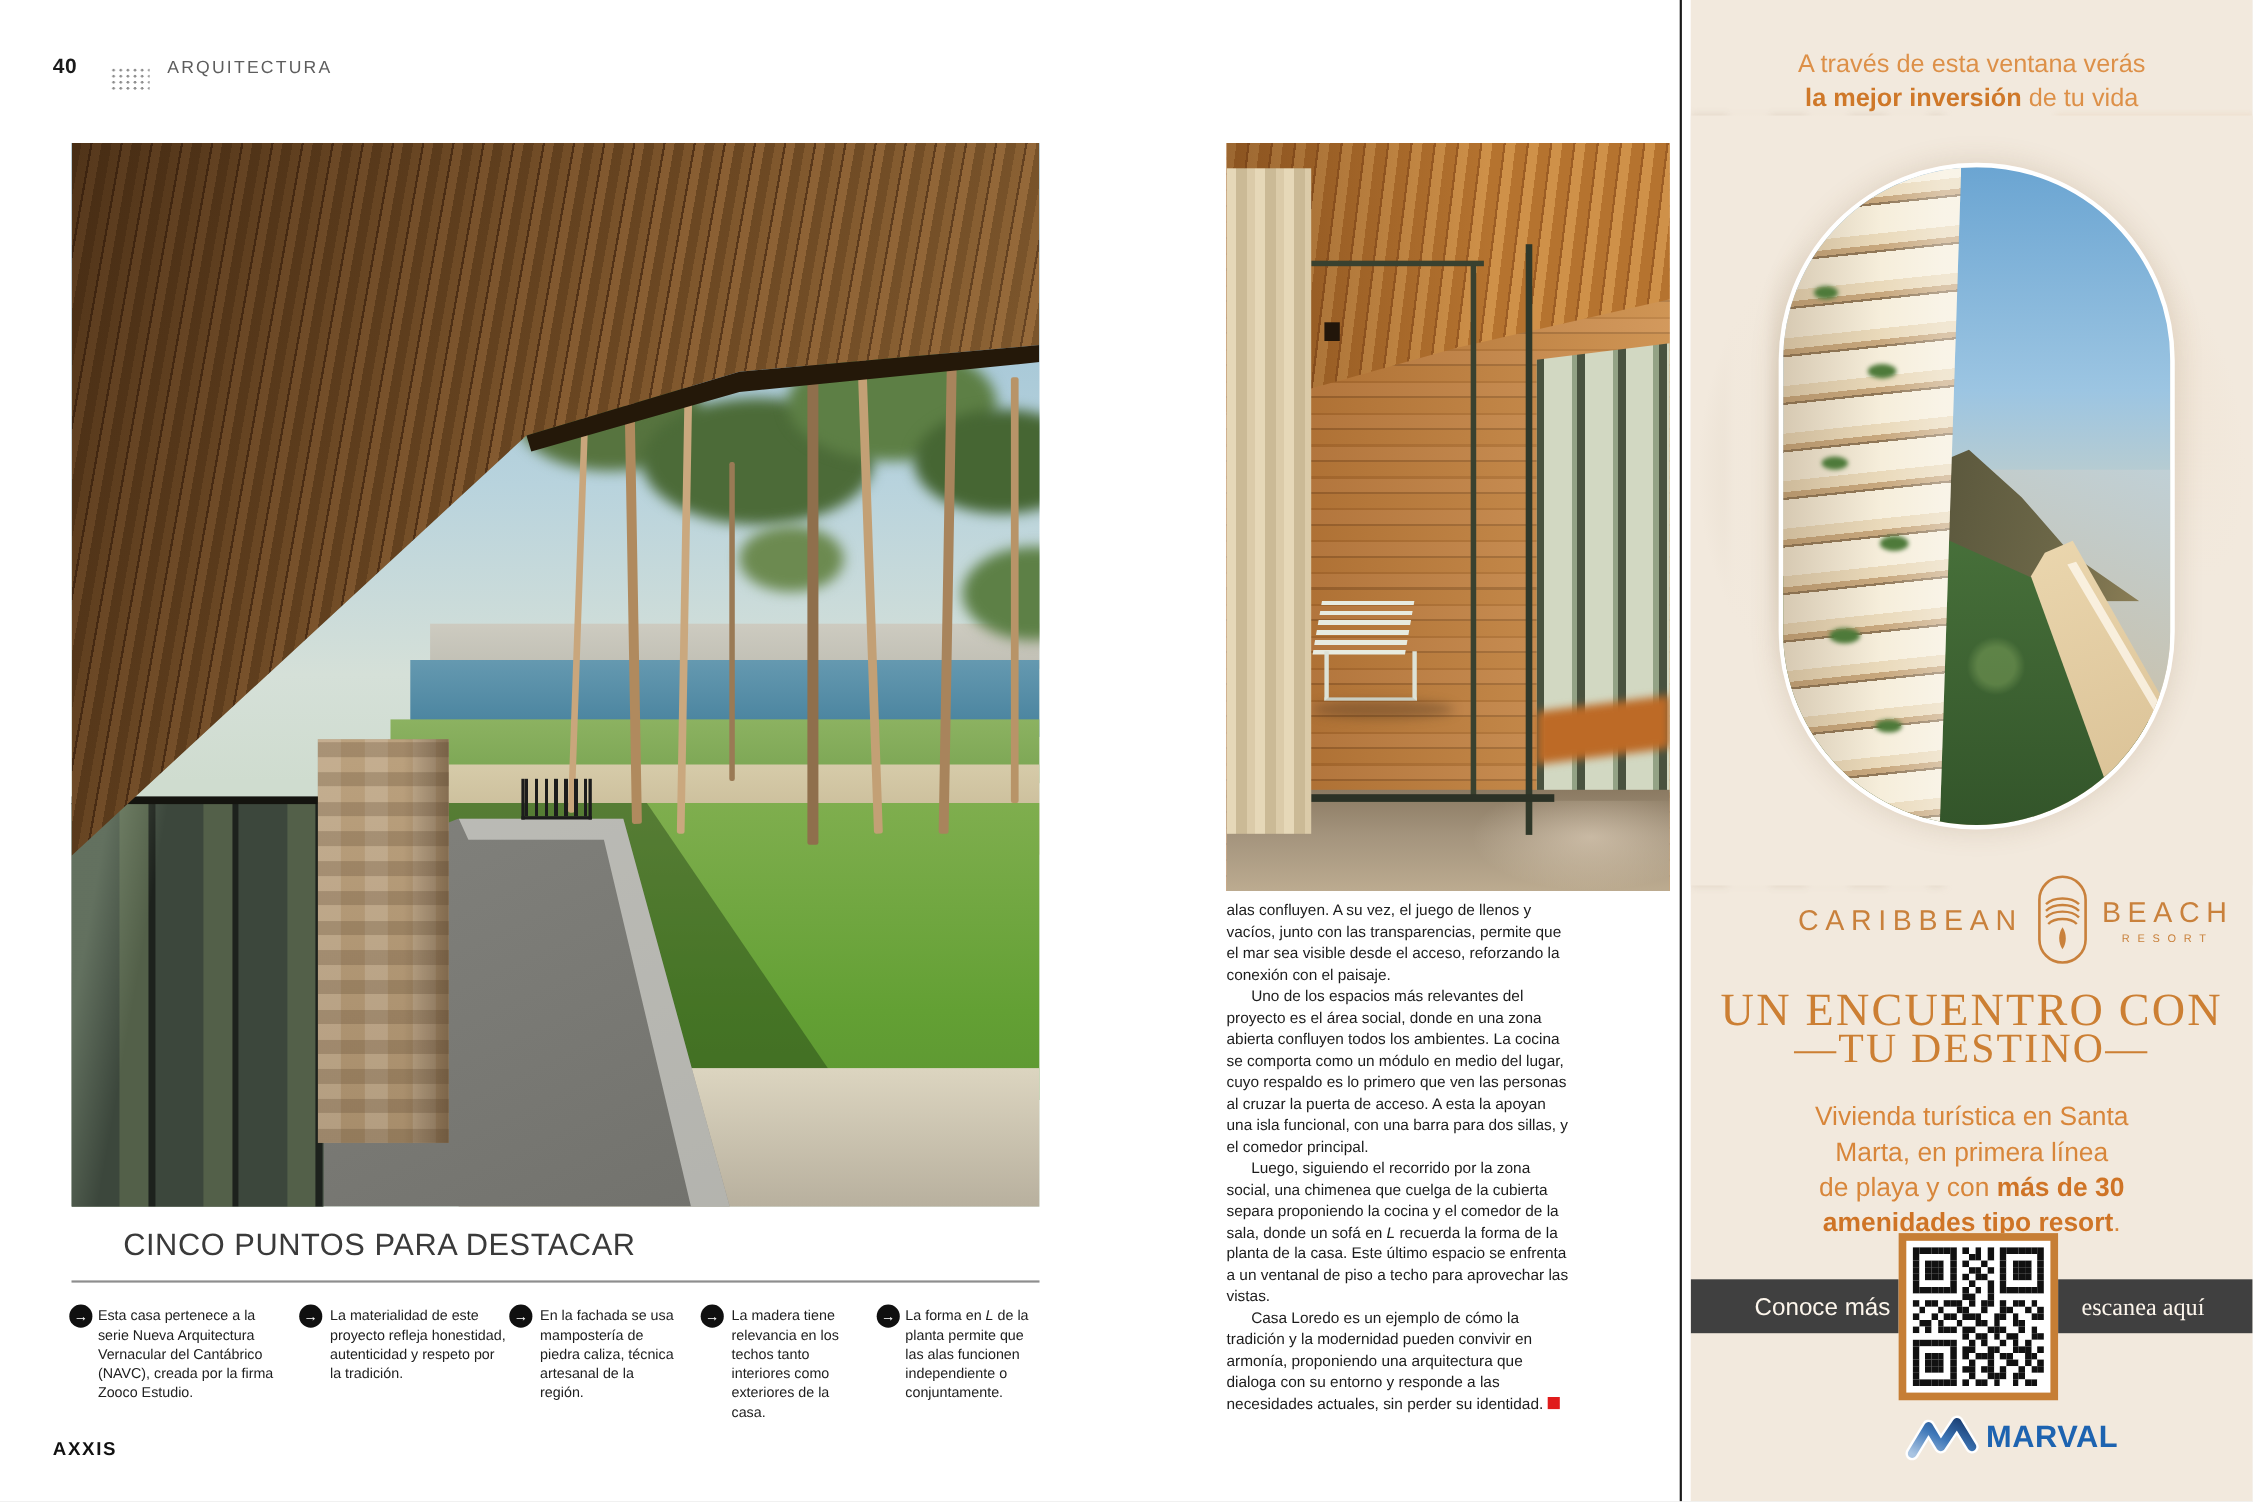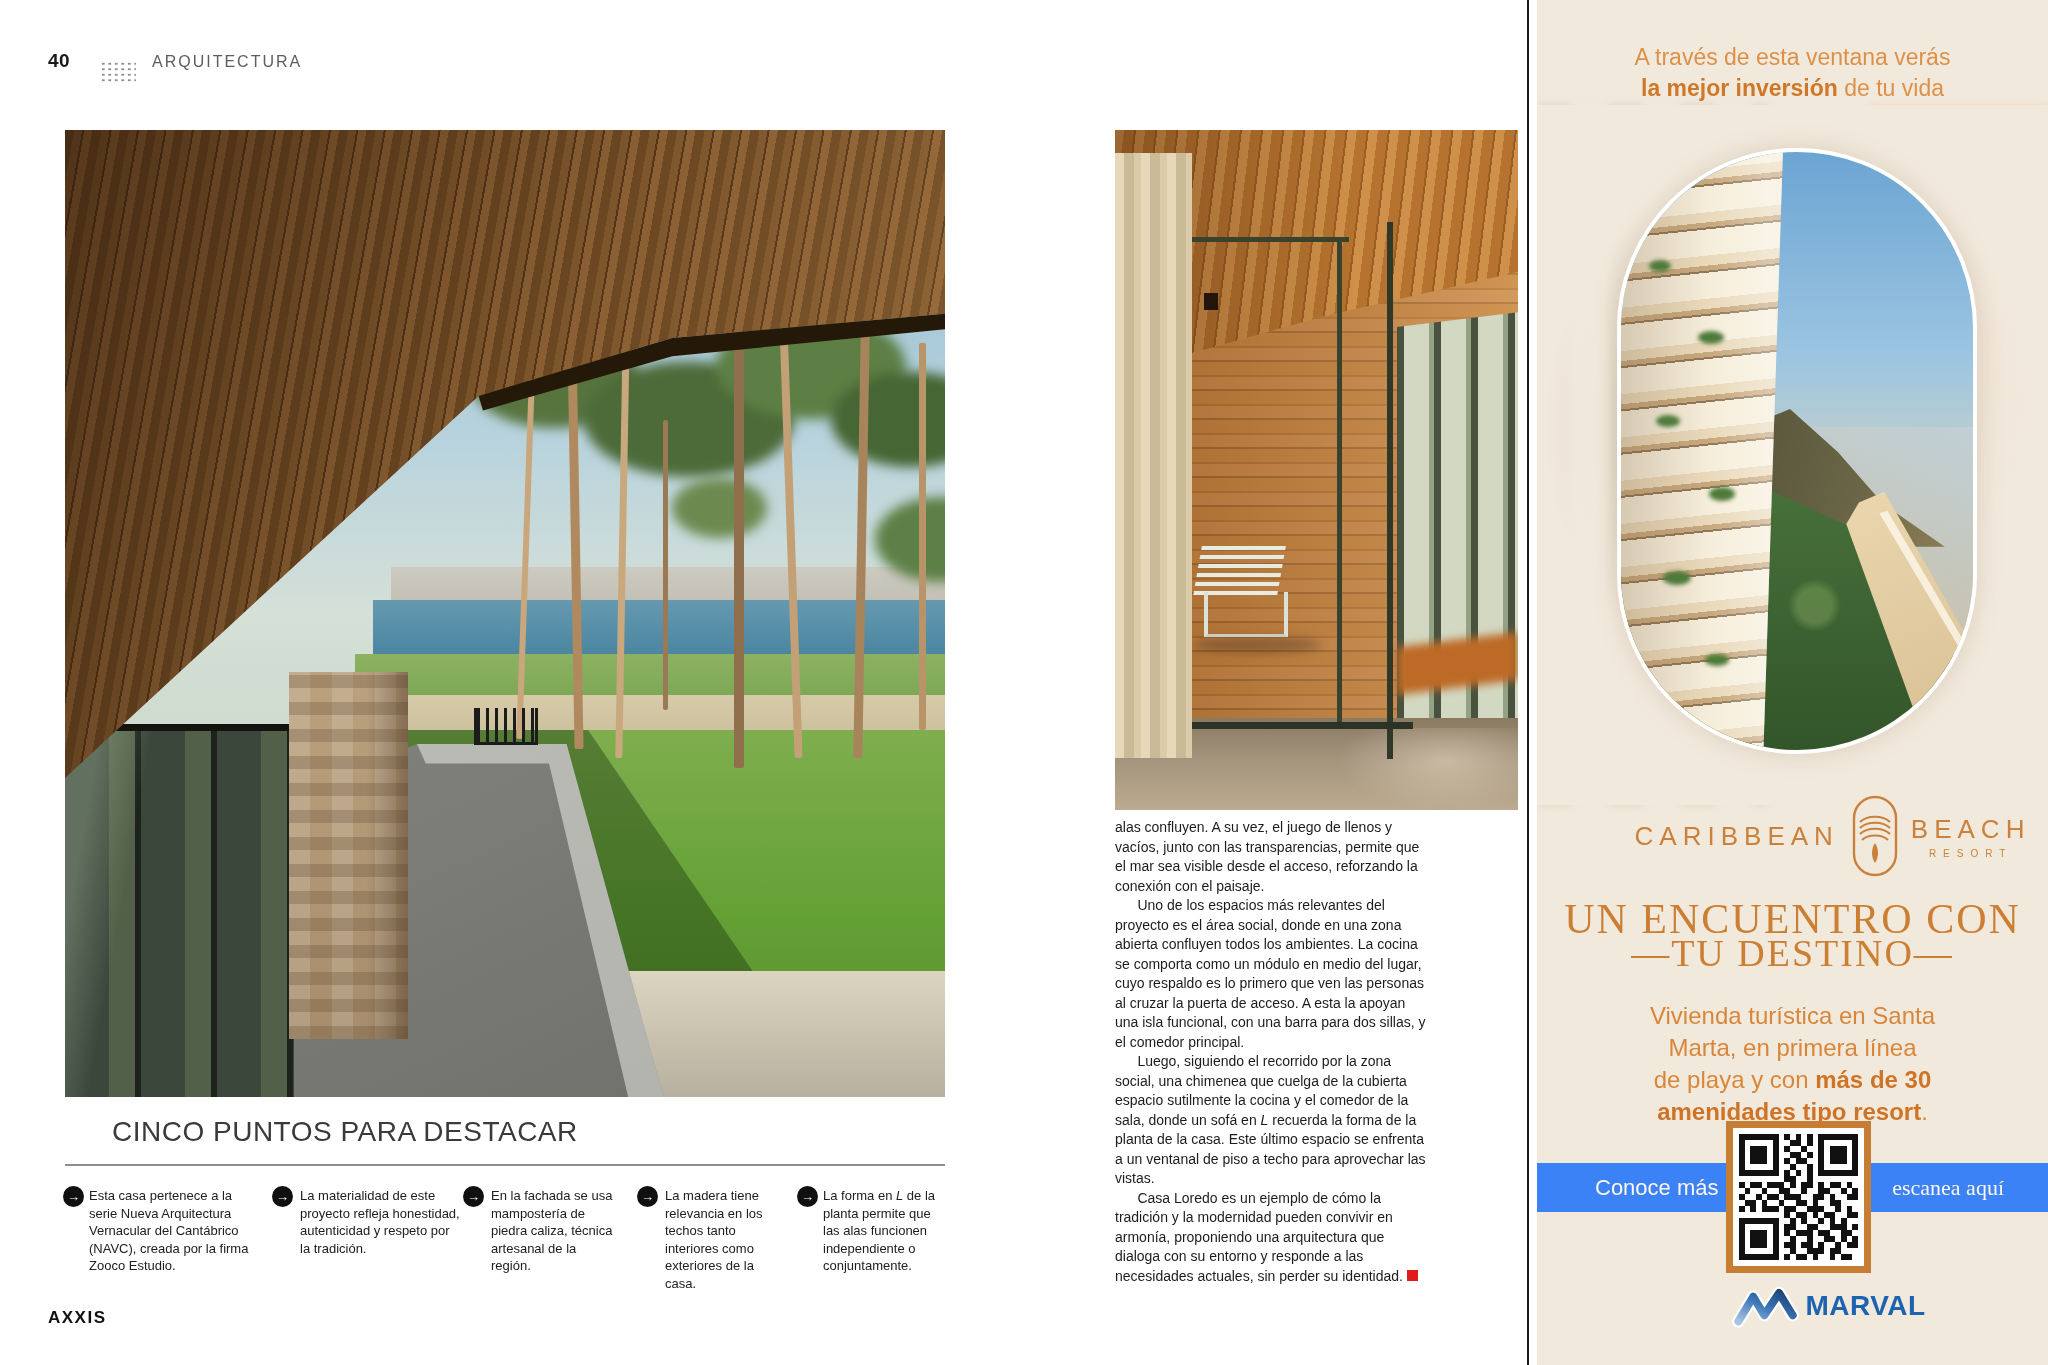--- a/index.html
+++ b/index.html
@@ -142,21 +142,21 @@
 
   .ad-tagline1{position:absolute;left:0;top:895px;width:100%;text-align:center;
      font-family:"Liberation Serif",serif;font-size:42px;letter-spacing:2px;color:#cc7f33;}
   .ad-tagline2{position:absolute;left:0;top:931px;width:100%;text-align:center;
      font-family:"Liberation Serif",serif;font-size:38px;letter-spacing:2px;color:#cc7f33;}
 
   .ad-body{position:absolute;left:0;top:1000px;width:100%;text-align:center;
      font-size:24px;line-height:32px;color:#d8863a;}
   .ad-body b{color:#cf7426;}
 
-  .ad-band{position:absolute;left:0;top:1163px;width:100%;height:49px;background:#3b82f6;}
+  .ad-band{position:absolute;left:0;top:1163px;width:100%;height:49px;background:#404040;}
   .band-label{position:absolute;top:12px;font-size:22px;color:#fdf6ec;}
   .band-left{left:58px;}
   .band-right{right:44px;font-family:Liberation Serif, serif;}
 
   .qr-box{position:absolute;left:189px;top:1121px;width:119px;height:126px;background:#ffffff;
      border:7px solid #c67e35;padding:6px;box-sizing:content-box;}
   .qr{width:119px;height:126px;display:grid;grid-template-columns:repeat(21,1fr);grid-template-rows:repeat(21,1fr);background:#fff;}
   .qr div{background:#fff;}
   .qr div.qm{background:#111;}
 
@@ -238,21 +238,21 @@
   </div>
 
   <div class="article">
     <p>
       <span>alas confluyen. A su vez, el juego de llenos y vacíos, junto con las transparencias, permite que el mar sea visible desde el acceso, reforzando la conexión con el paisaje.</span><span class="em"></span><span></span>
     </p>
     <p>
       <span>Uno de los espacios más relevantes del proyecto es el área social, donde en una zona abierta confluyen todos los ambientes. La cocina se comporta como un módulo en medio del lugar, cuyo respaldo es lo primero que ven las personas al cruzar la puerta de acceso. A esta la apoyan una isla funcional, con una barra para dos sillas, y el comedor principal.</span><span class="em"></span><span></span>
     </p>
     <p>
-      <span>Luego, siguiendo el recorrido por la zona social, una chimenea que cuelga de la cubierta espacio sutilmente la cocina y el comedor de la sala, donde un sofá en </span><span class="em">L</span><span> recuerda la forma de la planta de la casa. Este último espacio se enfrenta a un ventanal de piso a techo para aprovechar las vistas.</span>
+      <span>Luego, siguiendo el recorrido por la zona social, una chimenea que cuelga de la cubierta separa proponiendo la cocina y el comedor de la sala, donde un sofá en </span><span class="em">L</span><span> recuerda la forma de la planta de la casa. Este último espacio se enfrenta a un ventanal de piso a techo para aprovechar las vistas.</span>
     </p>
     <p>
       <span>Casa Loredo es un ejemplo de cómo la tradición y la modernidad pueden convivir en armonía, proponiendo una arquitectura que dialoga con su entorno y responde a las necesidades actuales, sin perder su identidad.</span><span class="end-mark"></span>
     </p>
   </div>
 
   <div class="hl-title">CINCO PUNTOS PARA DESTACAR</div>
   <div class="hl-rule"></div>
 
   <div class="bullet">

